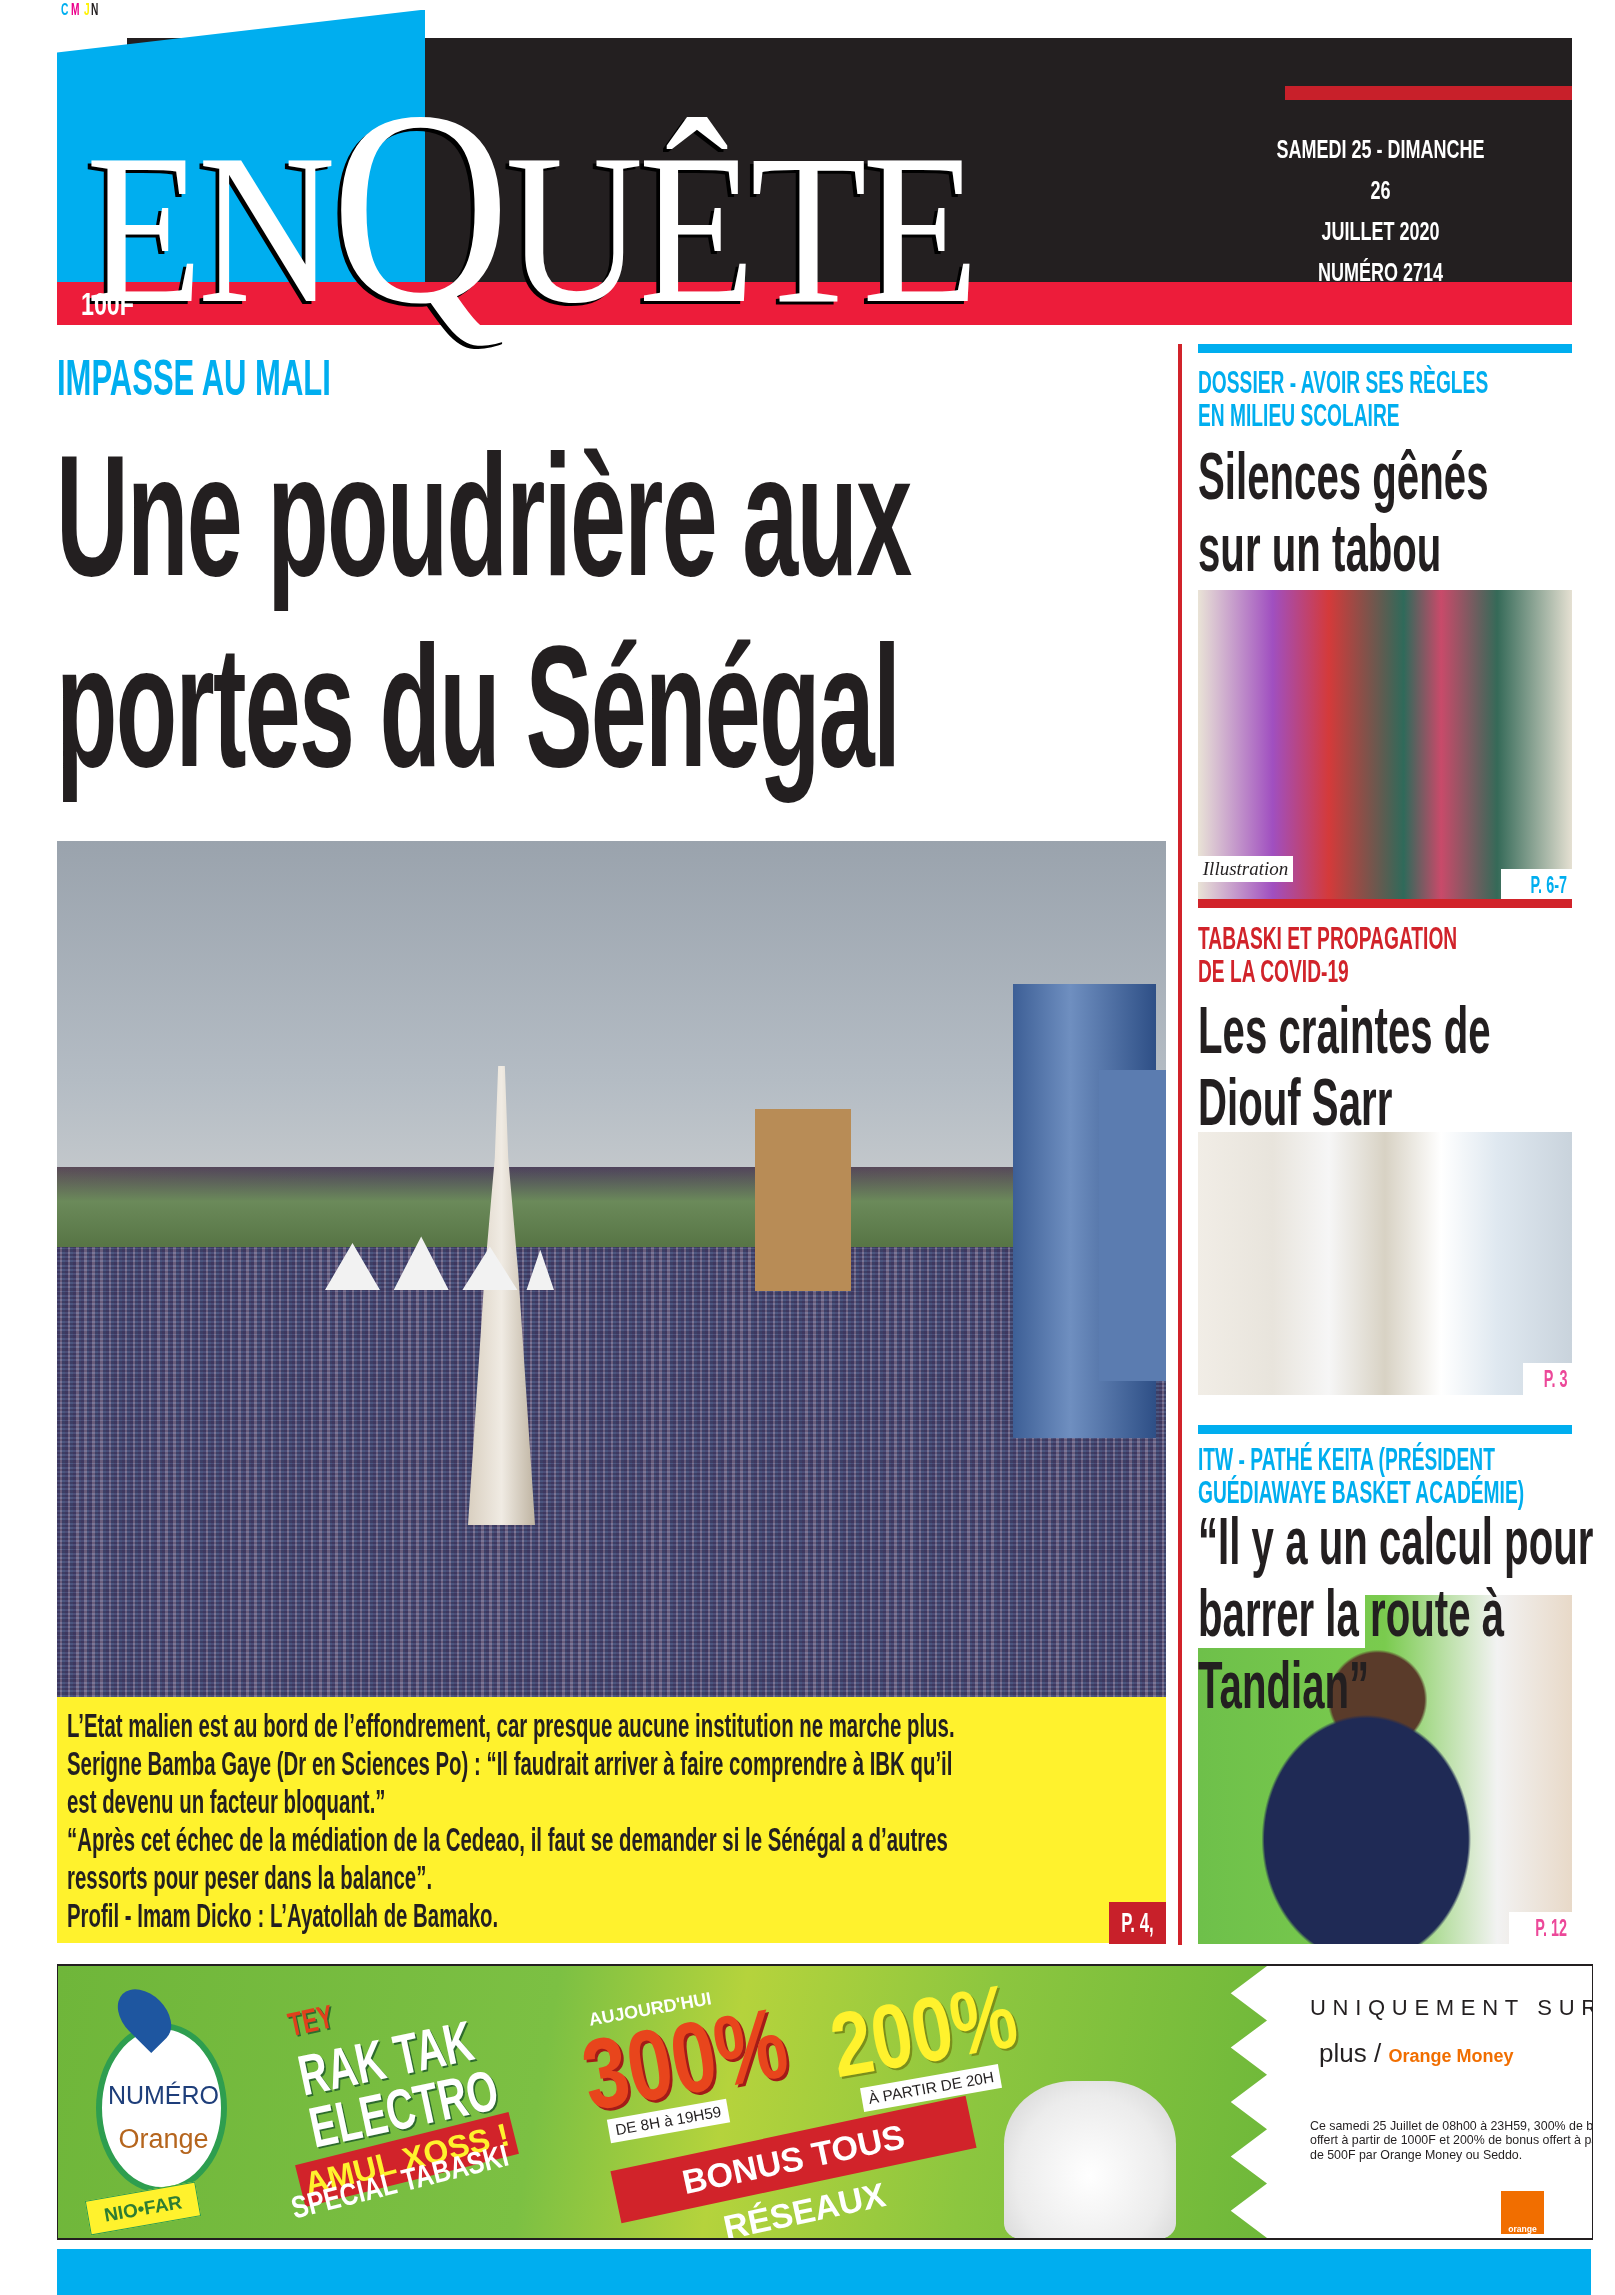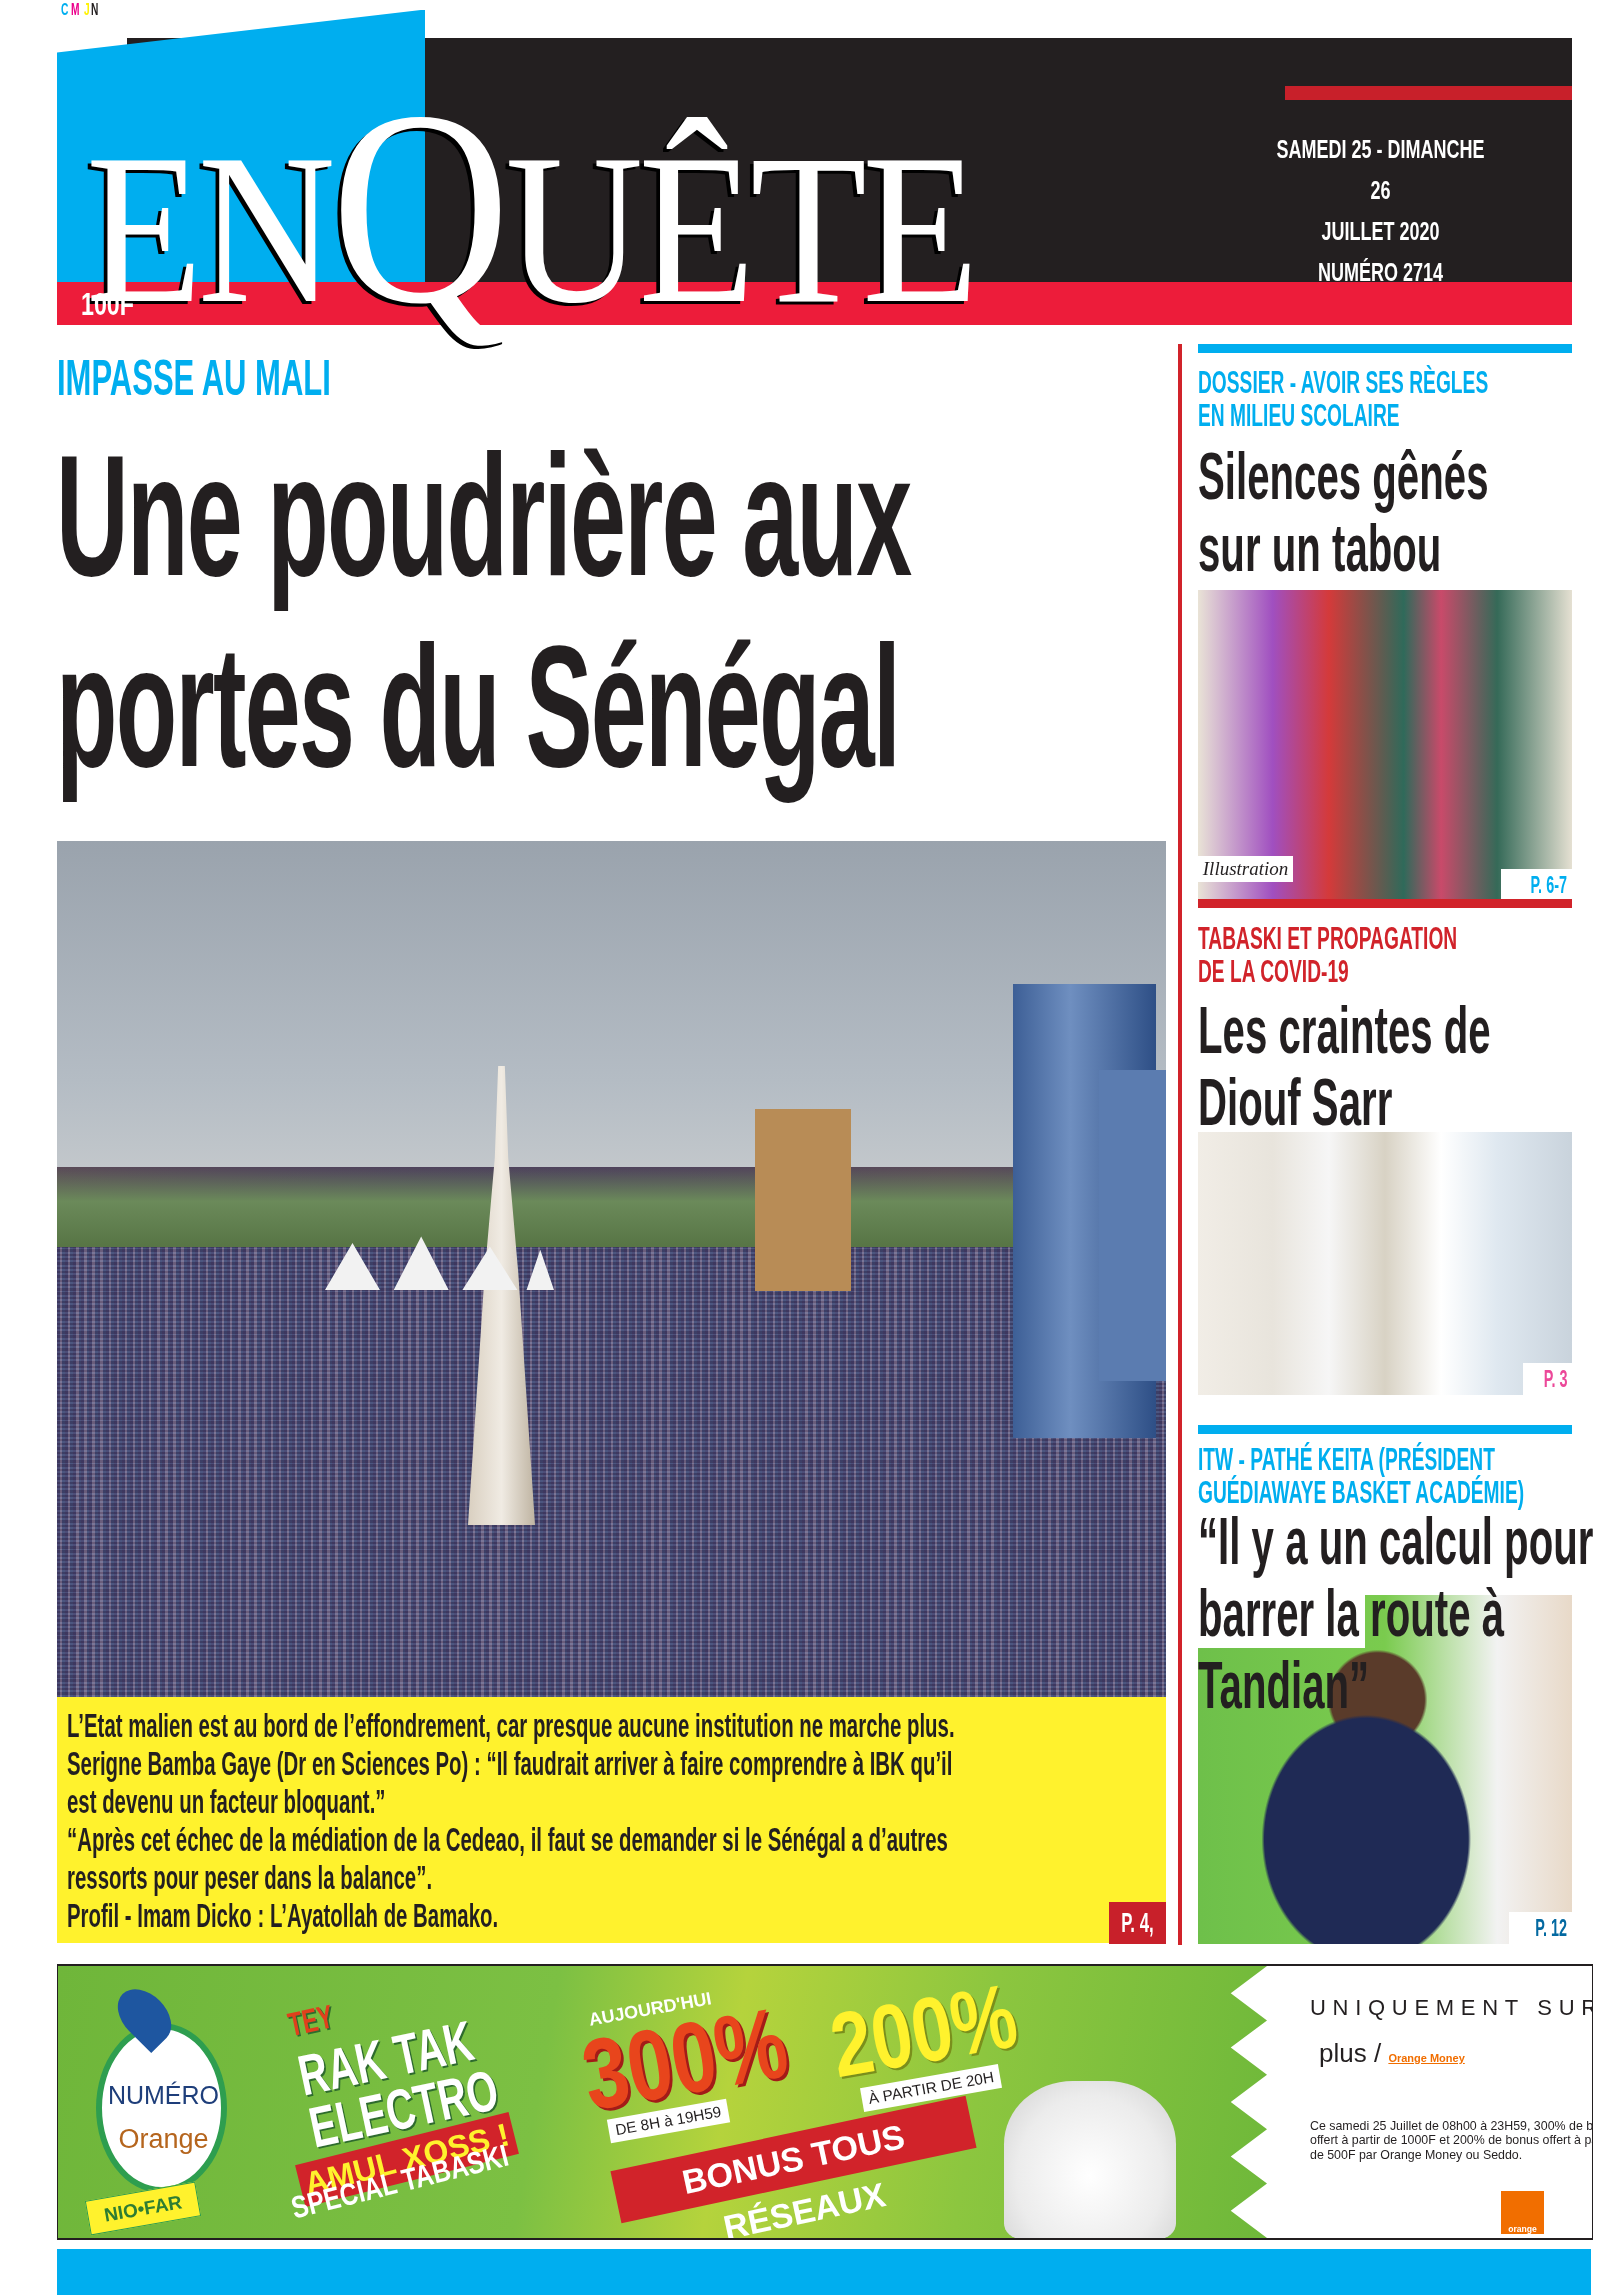--- a/index.html
+++ b/index.html
@@ -148,21 +148,21 @@
 <div class="abs photo-side" style="top:1132px; height:263px; background:linear-gradient(90deg,#f1ede6 0%,#e8e4dc 20%,#f6f6f6 35%,#d8d2c4 50%,#ffffff 65%,#dfe8f0 80%,#c9d3dc 100%);">
   <div class="pref" style="color:#ec4899;"><span>P. 3</span></div>
 </div>
 
 <div class="abs rule" style="top:1425px; background:#00aeef;"></div>
 <div class="abs kicker-side" style="top:1443px; color:#00aeef;">
   <div>ITW - PATHÉ KEITA (PRÉSIDENT</div>
   <div>GUÉDIAWAYE BASKET ACADÉMIE)</div>
 </div>
 <div class="abs photo-side" style="top:1595px; height:349px; background:radial-gradient(ellipse at 45% 70%, #1f2a55 0%, #1f2a55 35%, transparent 36%), radial-gradient(circle at 48% 30%, #5a3b2a 0%, #5a3b2a 15%, transparent 16%), linear-gradient(90deg,#6ec04a 0%,#7acb4e 50%,#f2f2f2 80%,#e8d9c8 100%);">
-  <div class="pref" style="color:#0369a1;"><span>P. 12</span></div>
+  <div class="pref" style="color:#ec4899;"><span>P. 12</span></div>
 </div>
 <div class="abs" style="left:1198px; top:1595px; width:167px; height:53px; background:#fff;"></div>
 <div class="abs title-side" style="top:1505px;">
   <div>“Il y a un calcul pour</div>
   <div>barrer la route à</div>
   <div>Tandian”</div>
 </div>
 
 <div class="abs ad">
   <div class="abs ad-green"></div>
@@ -180,20 +180,20 @@
   <div class="abs ad-special">SPÉCIAL TABASKI</div>
   <div class="abs ad-auj">AUJOURD'HUI</div>
   <div class="abs ad-300">300%</div>
   <div class="abs ad-200">200%</div>
   <div class="abs ad-tag" style="left:550px; top:143px;">DE 8H à 19H59</div>
   <div class="abs ad-tag" style="left:803px; top:110px;">À PARTIR DE 20H</div>
   <div class="abs ad-bonus">BONUS TOUS RÉSEAUX</div>
   <div class="abs ad-sheep"></div>
   <div class="abs ad-unique">UNIQUEMENT SUR</div>
   <div class="abs ad-seddo">
-    <span>plus</span> / <span class="ad-om" style="font-size:11px;text-decoration:underline;">Orange Money</span>
+    <span>plus</span> / <span class="ad-om" style="font-size:18px;">Orange Money</span>
   </div>
   <div class="abs ad-fine">Ce samedi 25 Juillet de 08h00 à 23H59, 300% de bonus offert à partir de 1000F et 200% de bonus offert à partir de 500F par Orange Money ou Seddo.</div>
   <div class="abs ad-orange-logo">orange</div>
 </div>
 
 <div class="abs bottom-bar"></div>
 
 
 </body></html>

